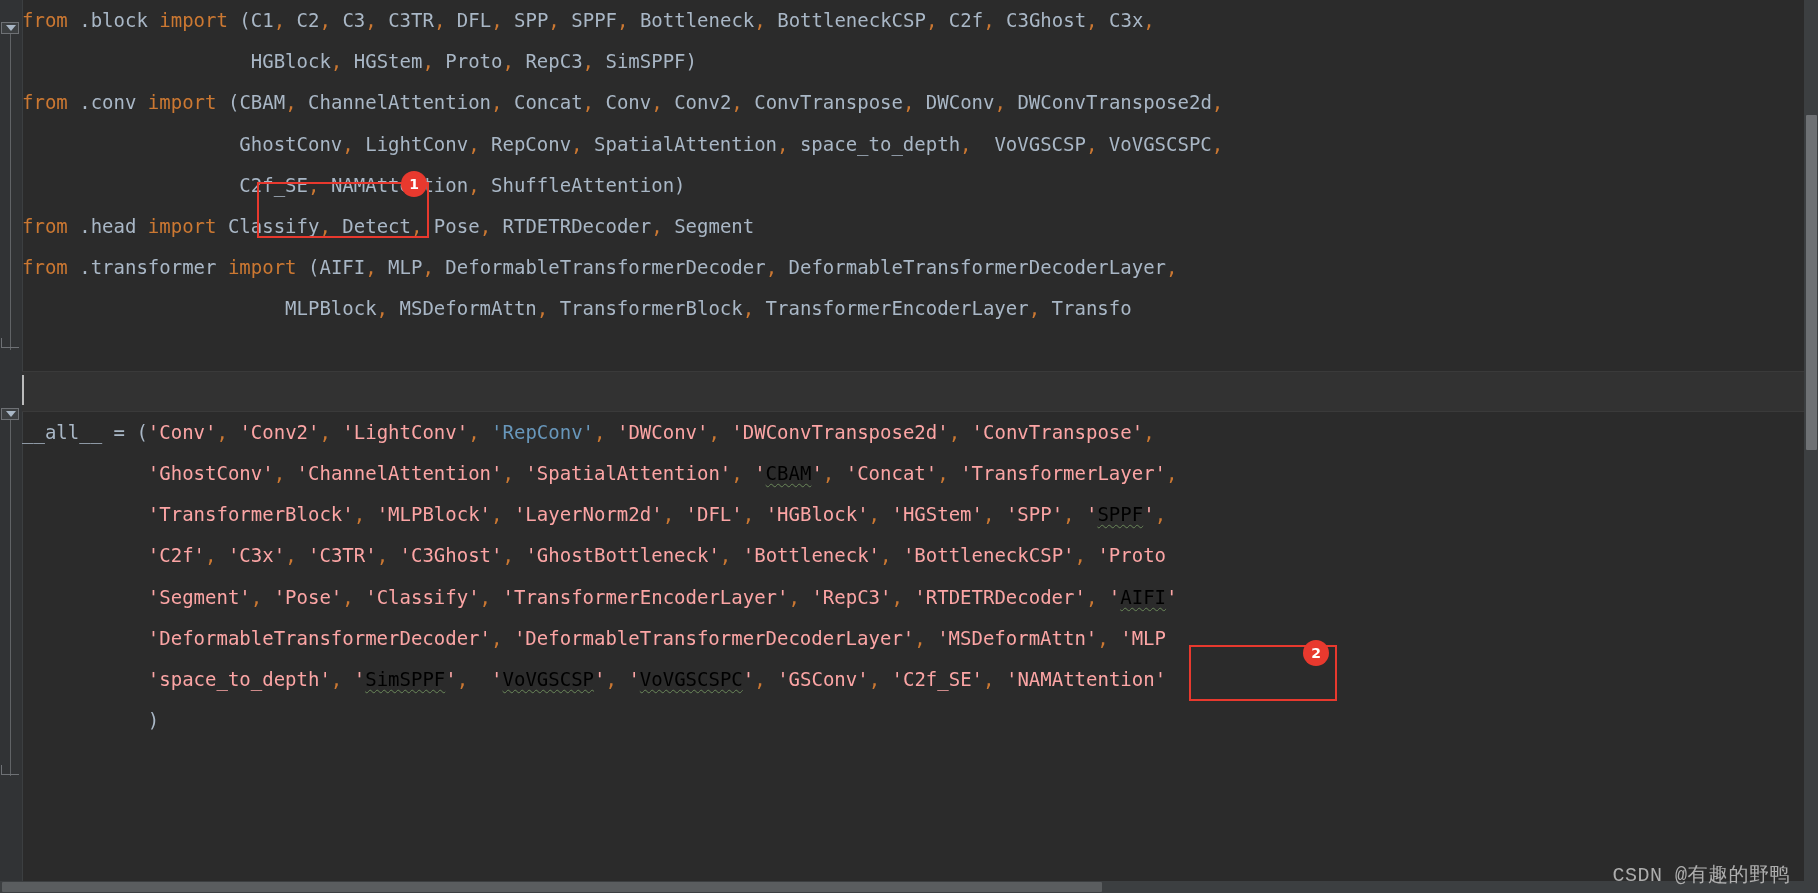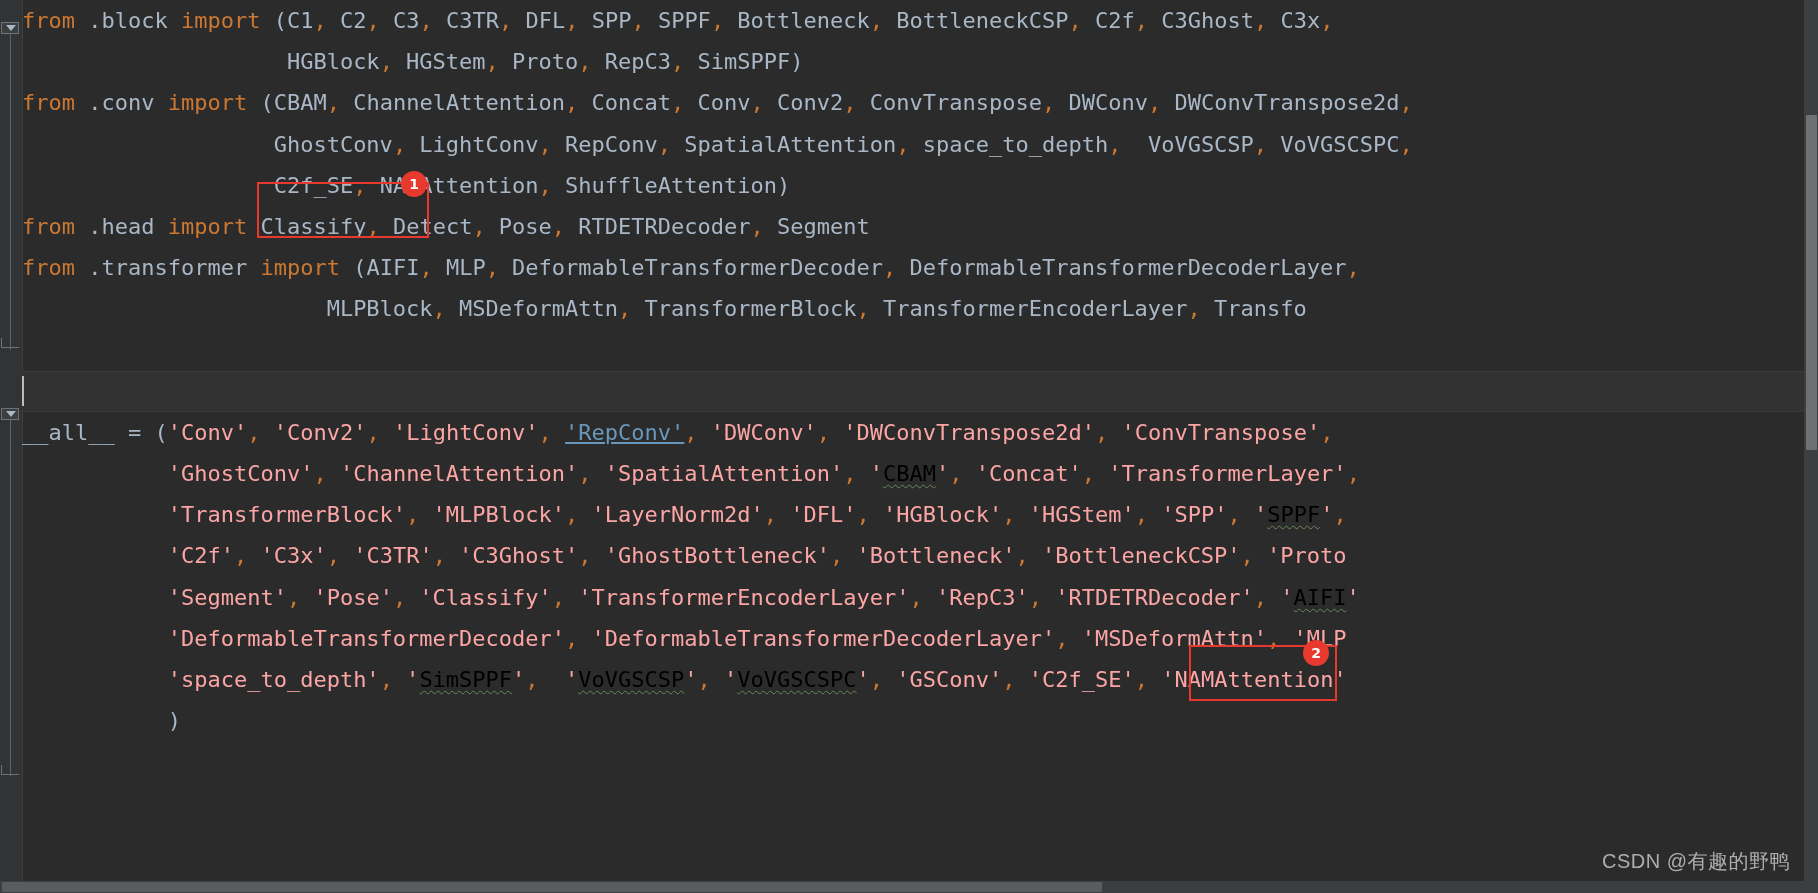--- a/index.html
+++ b/index.html
@@ -69,21 +69,21 @@
     box-sizing: border-box;
   }
 
   
   #code {
     position: absolute;
     left: 22px;
     top: 0;
     width: 1796px;
     height: 893px;
-    font-size: 22px;
+    font-size: 19px;
     line-height: 41.2px;
     white-space: pre;
     letter-spacing: 0px;
   }
   .line {
     position: relative;
     height: 41.2px;
     padding-left: 0px;
   }
   
@@ -97,21 +97,20 @@
   
   .kw      { color: #cc7832; }            
   .id      { color: #a9b7c6; }            
   .punct   { color: #a9b7c6; }            
   .comma   { color: #cc7832; }            
   .str     { color: #fca5a5; }
   
   .hl {
     background: #32593d00;
     color: #6897bb;
-    text-decoration: underline;
     text-decoration-color: #6897bb;
   }
   
   .typo {
     text-decoration: underline wavy #6a8759;
     text-decoration-thickness: 1px;
     text-underline-offset: 3px;
   }
 
   
@@ -177,23 +176,23 @@
     width: 1100px;
     height: 10px;
     background: #5a5d5f;
     border-radius: 1px;
   }
 
   
   #watermark {
     position: absolute;
     right: 28px;
-    bottom: 18px;
+    bottom: 5px;
     color: #b9b9b9;
-    font-family: Liberation Sans, sans-serif;
+    font-family: Liberation Mono, monospace;
     font-size: 20px;
     letter-spacing: 0.5px;
     opacity: 0.92;
     white-space: nowrap;
   }
 </style>
 </head>
 <body>
 
 <div id="editor">

